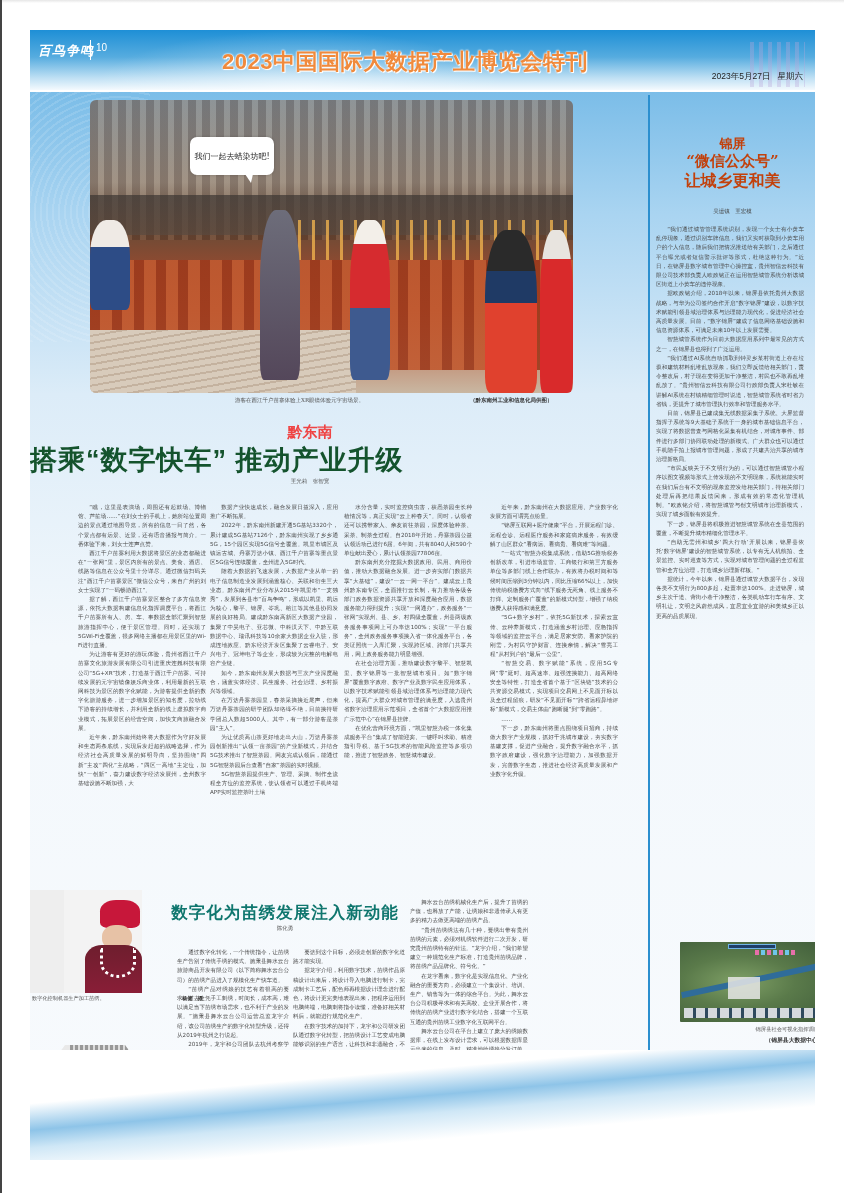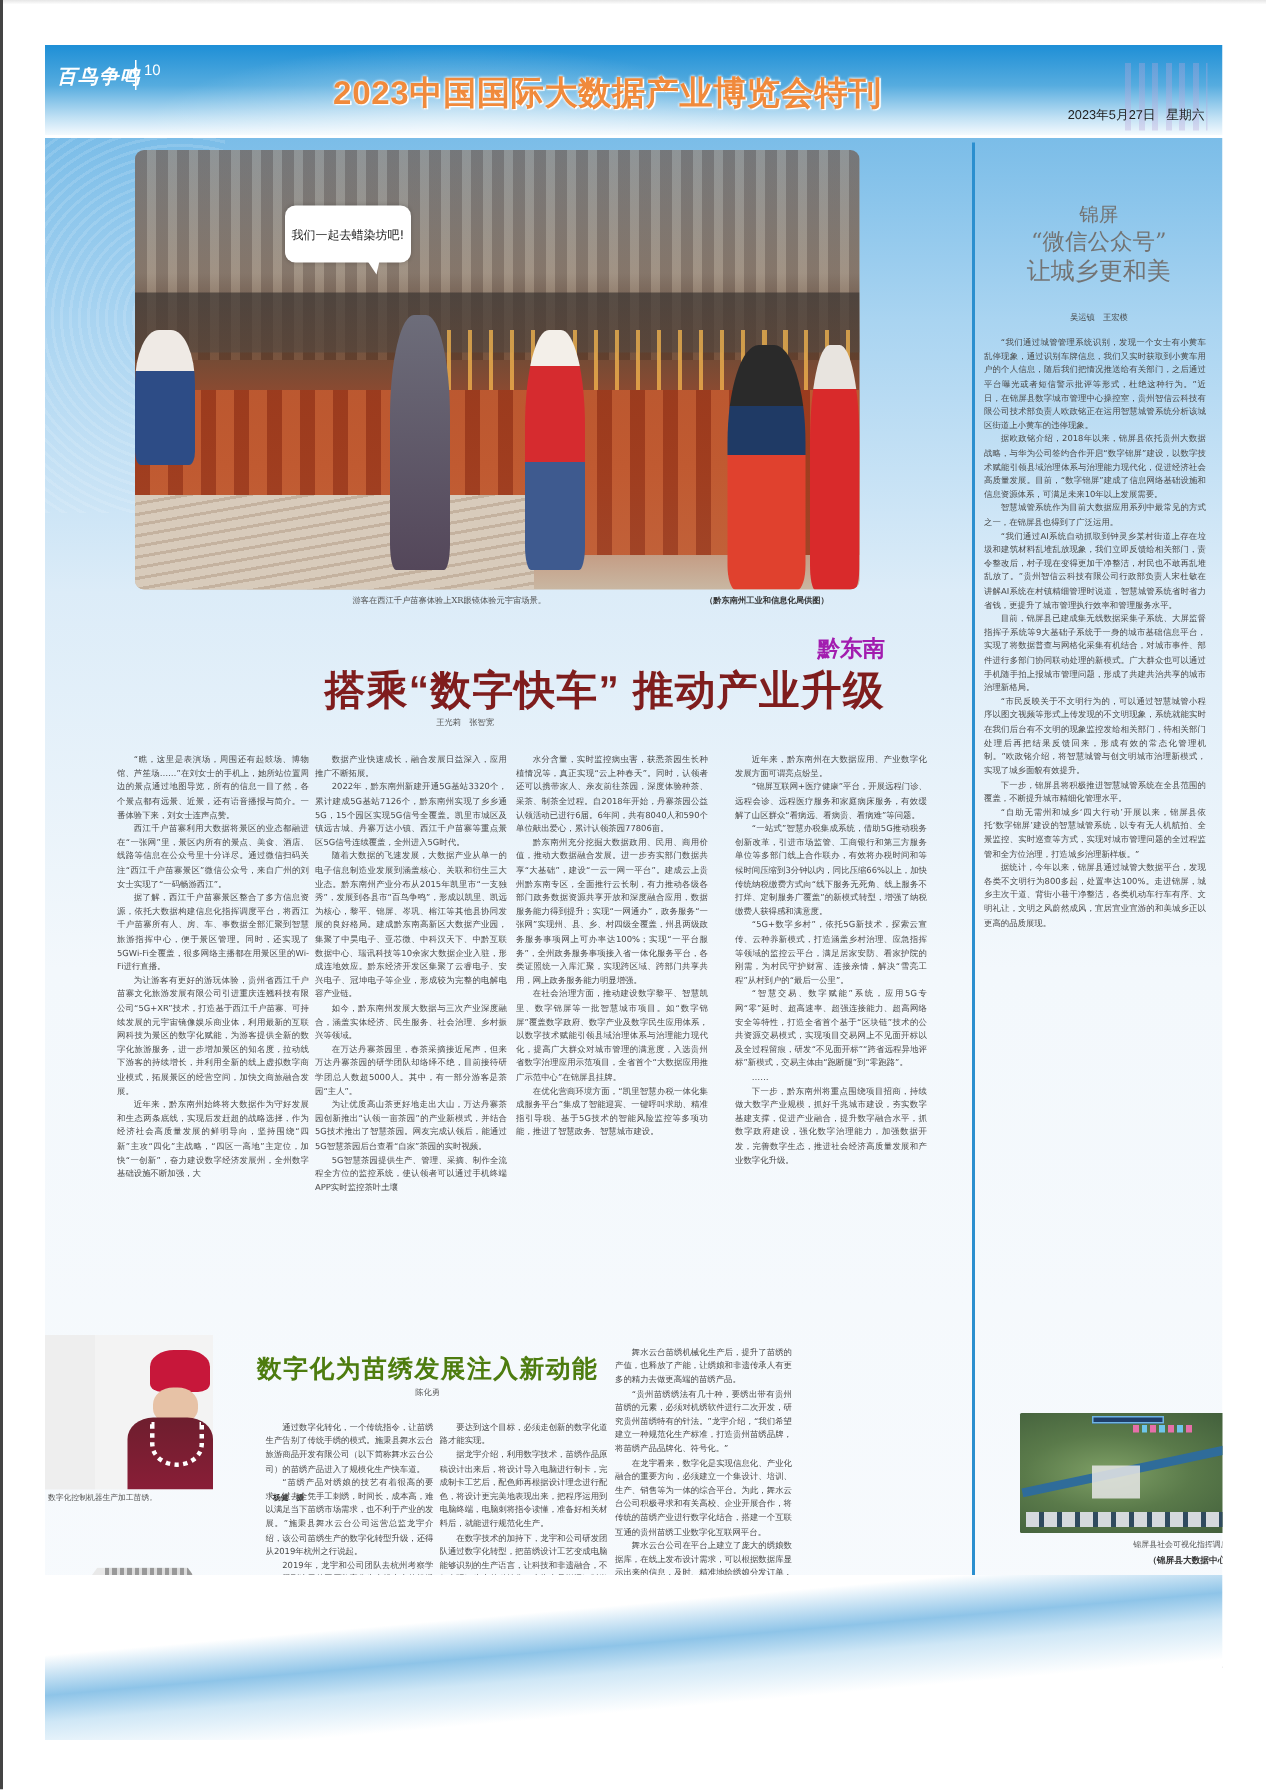--- a/index.html
+++ b/index.html
@@ -56,34 +56,34 @@
   .p5 { left: 0; top: 120px; width: 40px; height: 90px; background: linear-gradient(#efeae5 0 30%, #2d4c86 30%); }
   .speech-bubble { position: absolute; left: 100px; top: 37px; width: 84px; height: 38px; background: #fff;
     border-radius: 7px; font-size: 8px; color: #222; display: flex; align-items: center; justify-content: center;
     box-shadow: 0 0 3px rgba(0,0,0,0.2); }
   .speech-bubble::after { content: ""; position: absolute; left: 55px; bottom: -8px; border-left: 6px solid transparent;
     border-right: 2px solid transparent; border-top: 9px solid #fff; }
   .photo-caption { position: absolute; left: 205px; top: 367px; font-size: 5.5px; color: #555; font-family: "DejaVu Serif", serif; }
   .photo-credit { position: absolute; left: 440px; top: 367px; font-size: 5.5px; color: #333; font-weight: bold; }
 
   
-  .region-label { position: absolute; left: 0; top: 393px; width: 560px; text-align: right; font-family: "DejaVu Serif", serif;
-    font-size: 15px; font-weight: bold; color: #a21caf; }
-  .main-headline { position: absolute; left: 0; top: 412px; width: 560px; text-align: right; font-family: "Liberation Sans", sans-serif;
-    font-size: 27px; font-weight: bold; color: #7f1d1d; letter-spacing: 1px; }
+  .region-label { position: absolute; left: 0; top: 393px; width: 560px; text-align: center; font-family: "DejaVu Serif", serif;
+    font-size: 15px; font-weight: bold; color: #ef4444; }
+  .main-headline { position: absolute; left: 0; top: 412px; width: 560px; text-align: left; font-family: "Liberation Sans", sans-serif;
+    font-size: 27px; font-weight: bold; color: #14532d; letter-spacing: 1px; }
   .main-byline { position: absolute; left: 0; top: 448px; width: 560px; text-align: center; font-size: 5.5px; color: #555; font-family: "DejaVu Serif", serif; }
 
   .body-col { position: absolute; font-size: 5.6px; line-height: 9.2px; color: #4a4a4a; text-align: justify;
     font-family: "DejaVu Sans", sans-serif; overflow: hidden; }
   .body-col p { text-indent: 2em; }
 
   
   .sidebar-divider { position: absolute; left: 618px; top: 65px; width: 1.5px; height: 995px; background: #2b8fcf; }
   .side-title { position: absolute; left: 620px; top: 105px; width: 165px; text-align: center; font-family: "DejaVu Serif", serif;
-    font-weight: normal; color: #737373; }
+    font-weight: bold; color: #c2410c; }
   .side-title .l1 { font-size: 13px; line-height: 17px; }
   .side-title .l2 { font-size: 15px; line-height: 19px; }
   .side-title .l3 { font-size: 16px; line-height: 19px; }
   .side-byline { position: absolute; left: 620px; top: 178px; width: 165px; text-align: center; font-size: 5.5px; color: #444; font-family: "DejaVu Serif", serif; }
 
   .map-photo { position: absolute; left: 650px; top: 912px; width: 147px; height: 80px; overflow: hidden;
     background: radial-gradient(ellipse at 40% 50%, #7fa066 0%, #5a7a4a 45%, #3f5c3a 100%); border-radius: 1px; }
   .map-photo .river { position: absolute; left: 0; top: 35px; width: 147px; height: 6px; background: #2f6c9a; transform: rotate(-12deg); }
   .map-photo .topbar { position: absolute; left: 48px; top: 2px; width: 48px; height: 5px; background: #1f3f6a; border: 1px solid #6fb4e5; }
   .map-photo .thumbs { position: absolute; left: 4px; top: 66px; width: 139px; height: 10px;
@@ -110,21 +110,21 @@
 
   .embroid-photo2 { position: absolute; left: 5px; top: 1015px; width: 120px; height: 82px;
     clip-path: polygon(25% 0, 75% 0, 100% 50%, 75% 100%, 25% 100%, 0 50%);
     background: linear-gradient(160deg, #e9e9e9 0 35%, #c53a3a 35% 45%, #4b6fae 45% 55%, #f2d04e 55% 62%, #cf4b3f 62% 75%, #e8e3e3 75%); }
   .embroid-photo2 .machine { position: absolute; left: 35px; top: 0; width: 60px; height: 30px;
     background: repeating-linear-gradient(90deg, #999 0 3px, #ddd 3px 5px); }
   .embroid-caption2 { position: absolute; left: 30px; top: 1101px; font-size: 5.2px; color: #555; font-family: "DejaVu Serif", serif; }
   .embroid-credit2 { position: absolute; left: 60px; top: 1111px; font-size: 5.2px; color: #333; font-weight: bold; }
 
   .embroid-headline { position: absolute; left: 140px; top: 872px; width: 230px; text-align: center; font-family: Liberation Mono, monospace;
-    font-size: 16.5px; font-weight: bold; color: #4d7c0f; letter-spacing: 1px; }
+    font-size: 16.5px; font-weight: bold; color: #0f766e; letter-spacing: 1px; }
   .embroid-byline { position: absolute; left: 140px; top: 895px; width: 230px; text-align: center; font-size: 5.5px; color: #555; font-family: "DejaVu Serif", serif; }
 </style>
 </head>
 <body>
 
 <div class="viewer-top-shadow"></div>
 <div class="viewer-left-border"></div>
 
 <div class="page">
 

